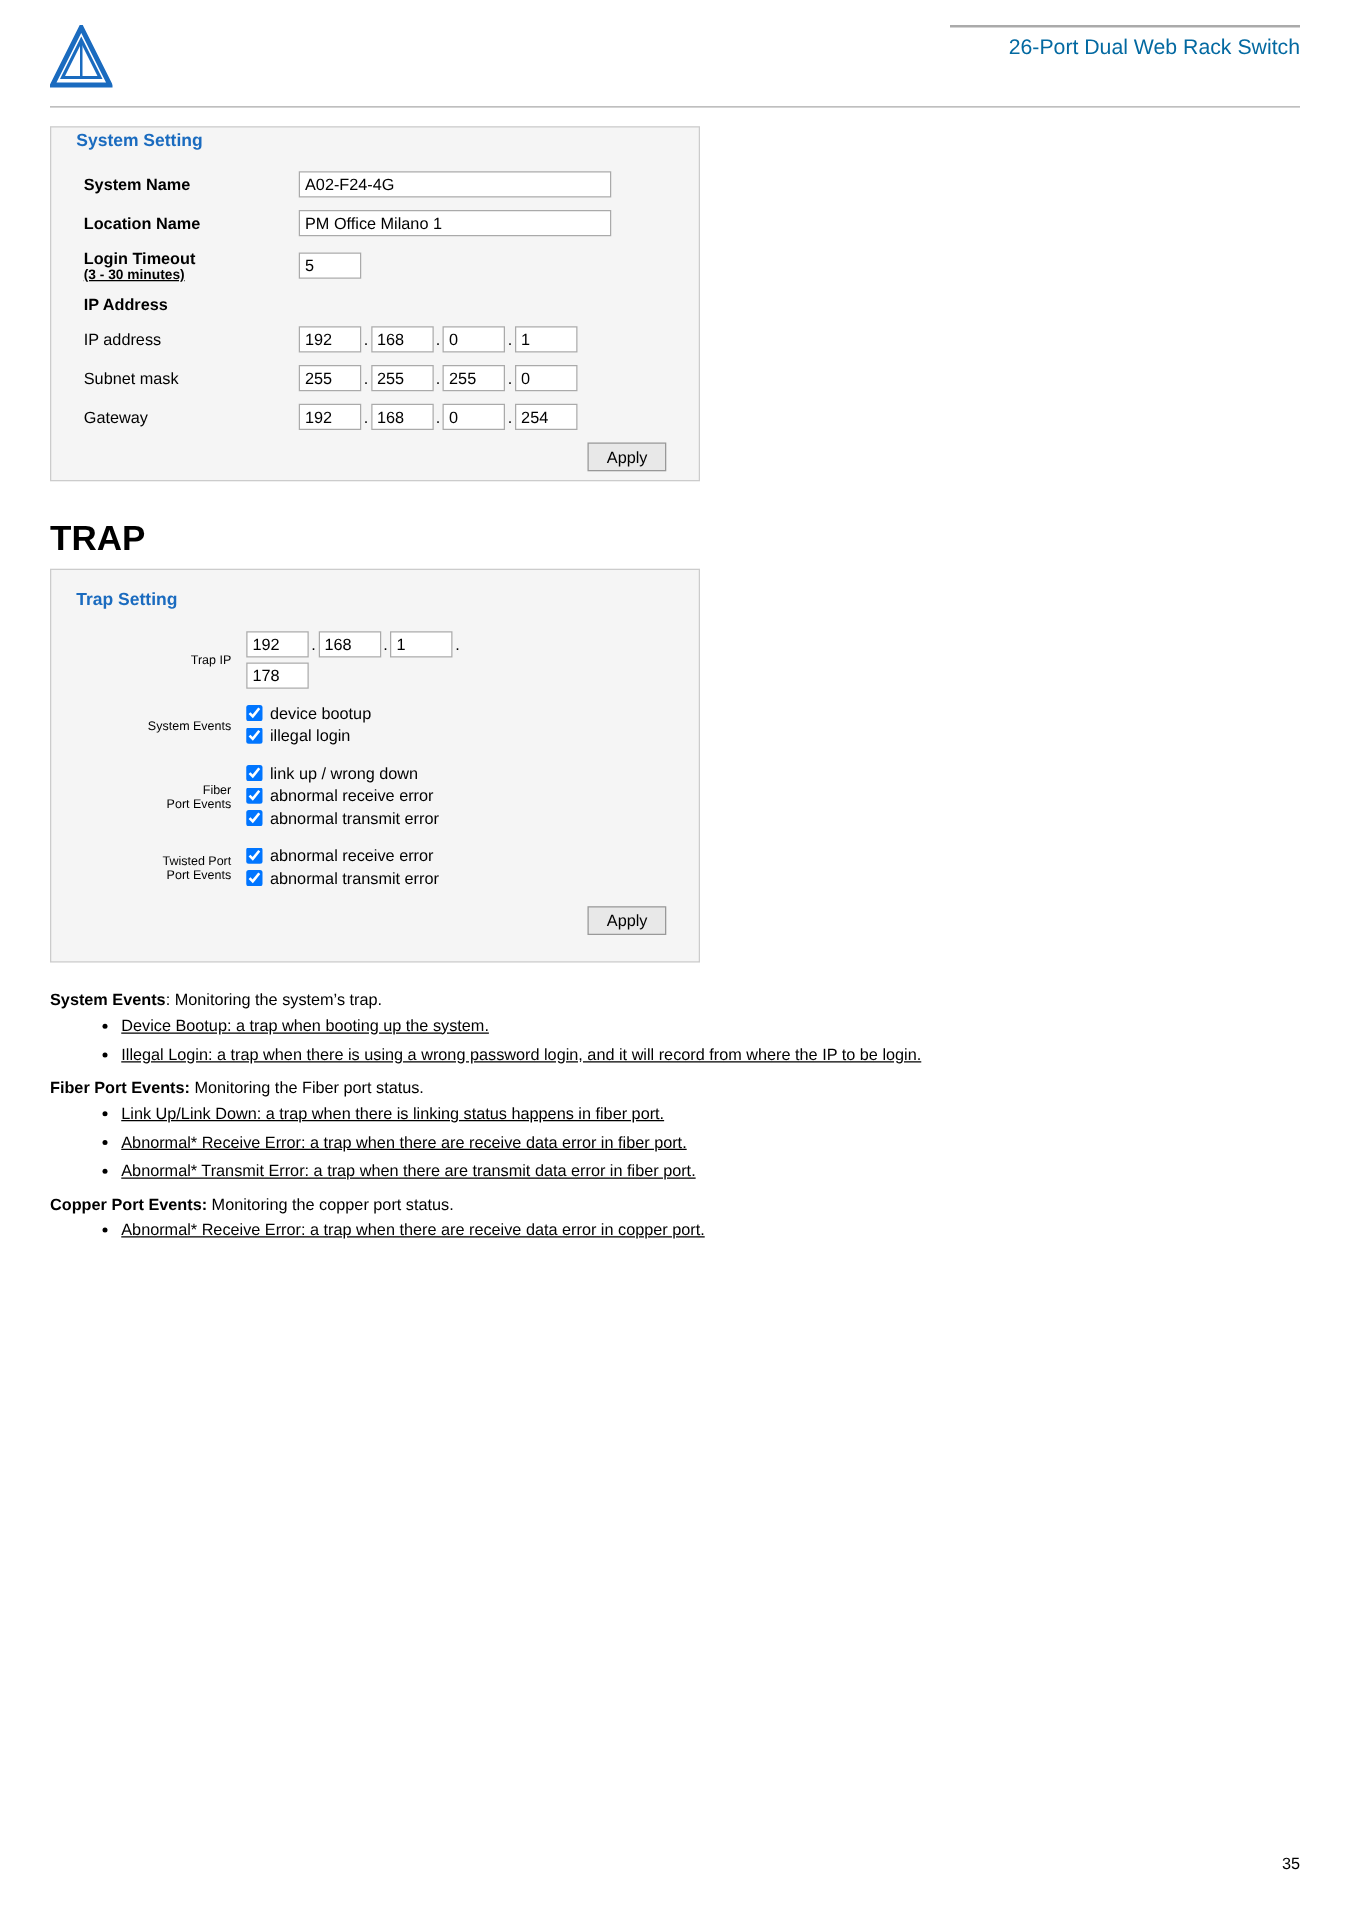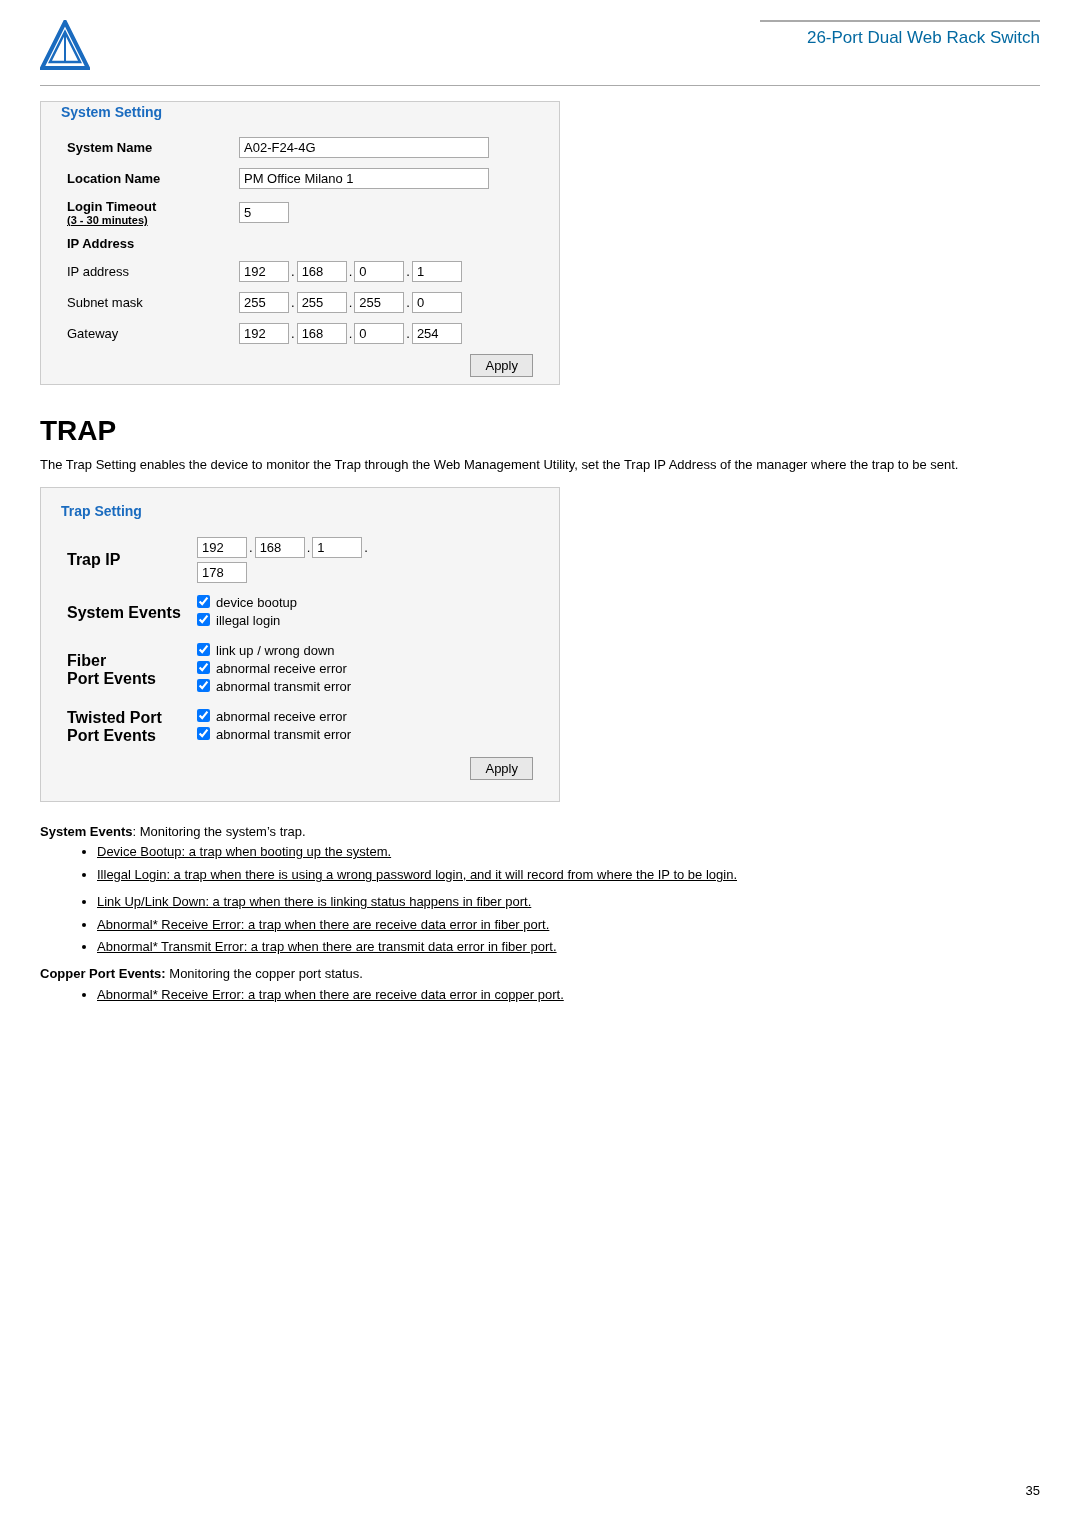--- a/index.html
+++ b/index.html
@@ -132,32 +132,32 @@
 
     .trap-form-table {
       width: 100%;
       border-collapse: collapse;
     }
     .trap-form-table td {
       padding: 6px 6px;
       vertical-align: middle;
     }
     .trap-label {
-      font-weight: bold;
-      font-size: 16px;
+      font-weight: normal;
+      font-size: 10px;
       width: 130px;
-      text-align: left;
+      text-align: right;
     }
     .trap-content {
       font-size: 13px;
     }
 
     .checkbox-row {
       display: flex;
-      align-items: flex-start;
+      align-items: center;
       margin-bottom: 3px;
     }
     .checkbox-row input[type="checkbox"] {
       margin-right: 6px;
     }
 
     
     .info-section {
       margin-top: 10px;
       font-size: 13px;
@@ -281,21 +281,20 @@
       <td colspan="2" class="apply-row">
         <button class="apply-btn">Apply</button>
       </td>
     </tr>
   </tbody>
     </table>
 </div>
 
 <div style="margin-bottom: 20px;">
   <div class="trap-title">TRAP</div>
-  <p class="trap-desc">The Trap Setting enables the device to monitor the Trap through the Web Management Utility, set the Trap IP Address of the manager where the trap to be sent.</p>
 
   <div class="trap-panel">
     <div class="section-title">Trap Setting</div>
     <table class="trap-form-table">
 
       <tbody>
           <tr>
         <td class="trap-label">Trap IP</td>
         <td class="trap-content">
           <div class="ip-row">
@@ -375,20 +374,23 @@
 </div>
 
 <div class="info-section">
   <p>
     <strong>System Events</strong><span>: Monitoring the system’s trap.</span>
   </p>
   <ul class="info-list">
     <li>Device Bootup: a trap when booting up the system.</li>
     <li>Illegal Login: a trap when there is using a wrong password login, and it will record from where the IP to be login.</li>
   </ul>
+  <p>
+    <strong>Fiber Port Events:</strong><span> Monitoring the Fiber port status.</span>
+  </p>
   <ul class="info-list">
     <li>Link Up/Link Down: a trap when there is linking status happens in fiber port.</li>
     <li>Abnormal* Receive Error: a trap when there are receive data error in fiber port.</li>
     <li>Abnormal* Transmit Error: a trap when there are transmit data error in fiber port.</li>
   </ul>
   <p>
     <strong>Copper Port Events:</strong><span> Monitoring the copper port status.</span>
   </p>
   <ul class="info-list">
     <li>Abnormal* Receive Error: a trap when there are receive data error in copper port.</li>

